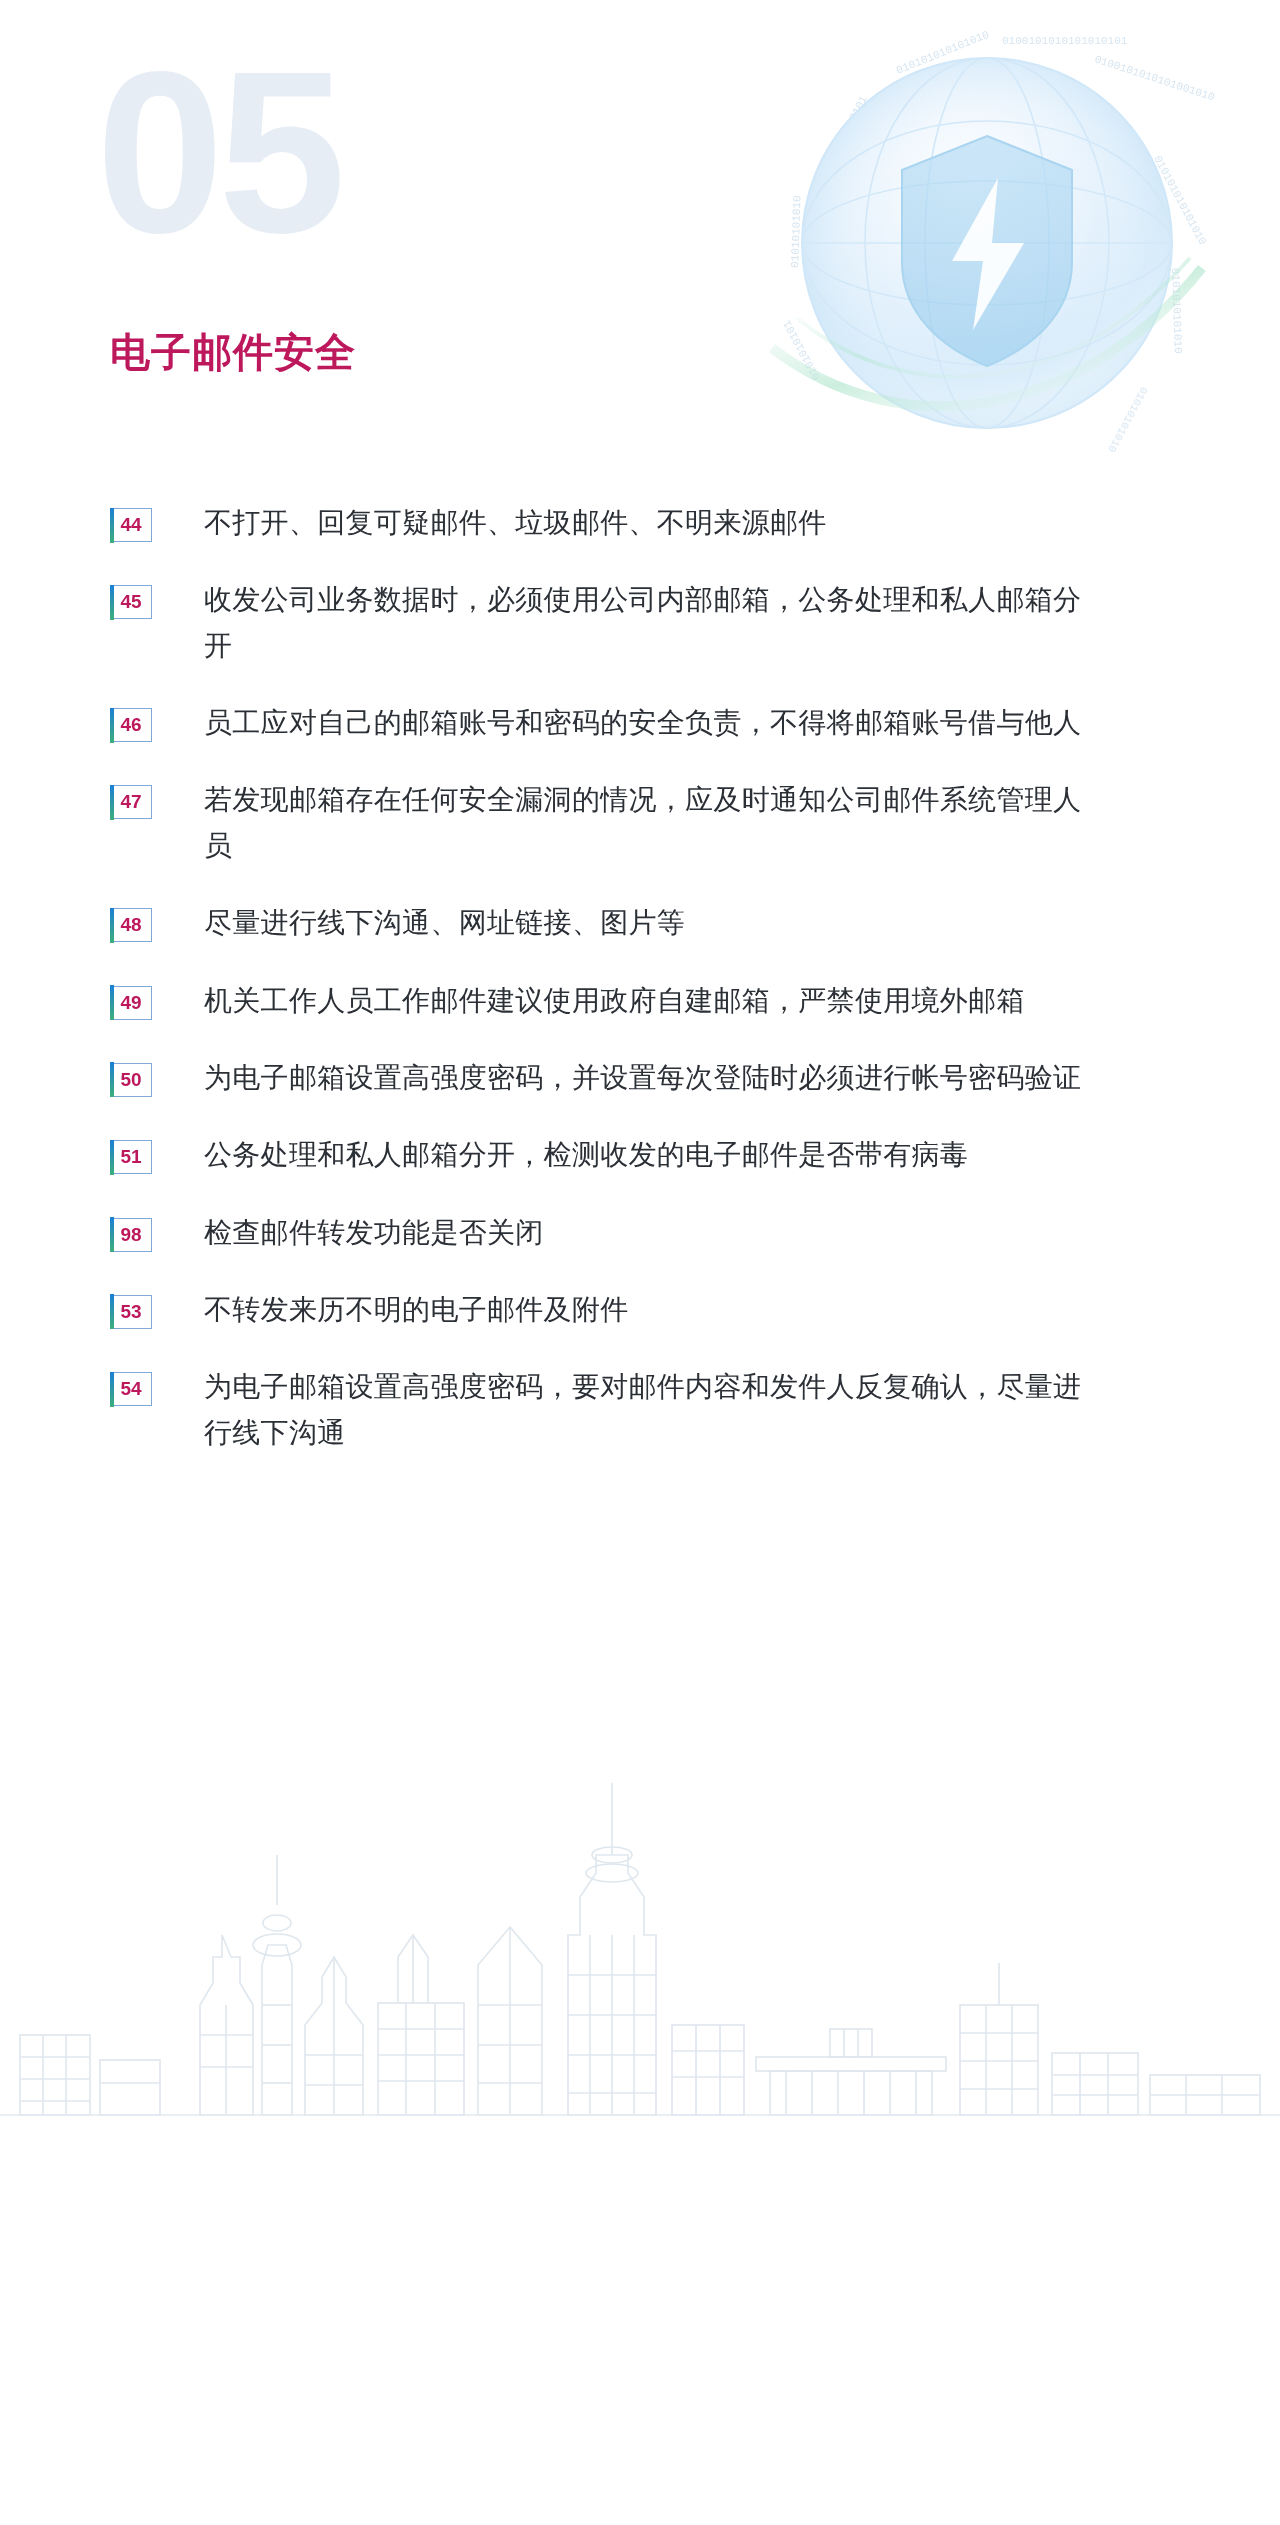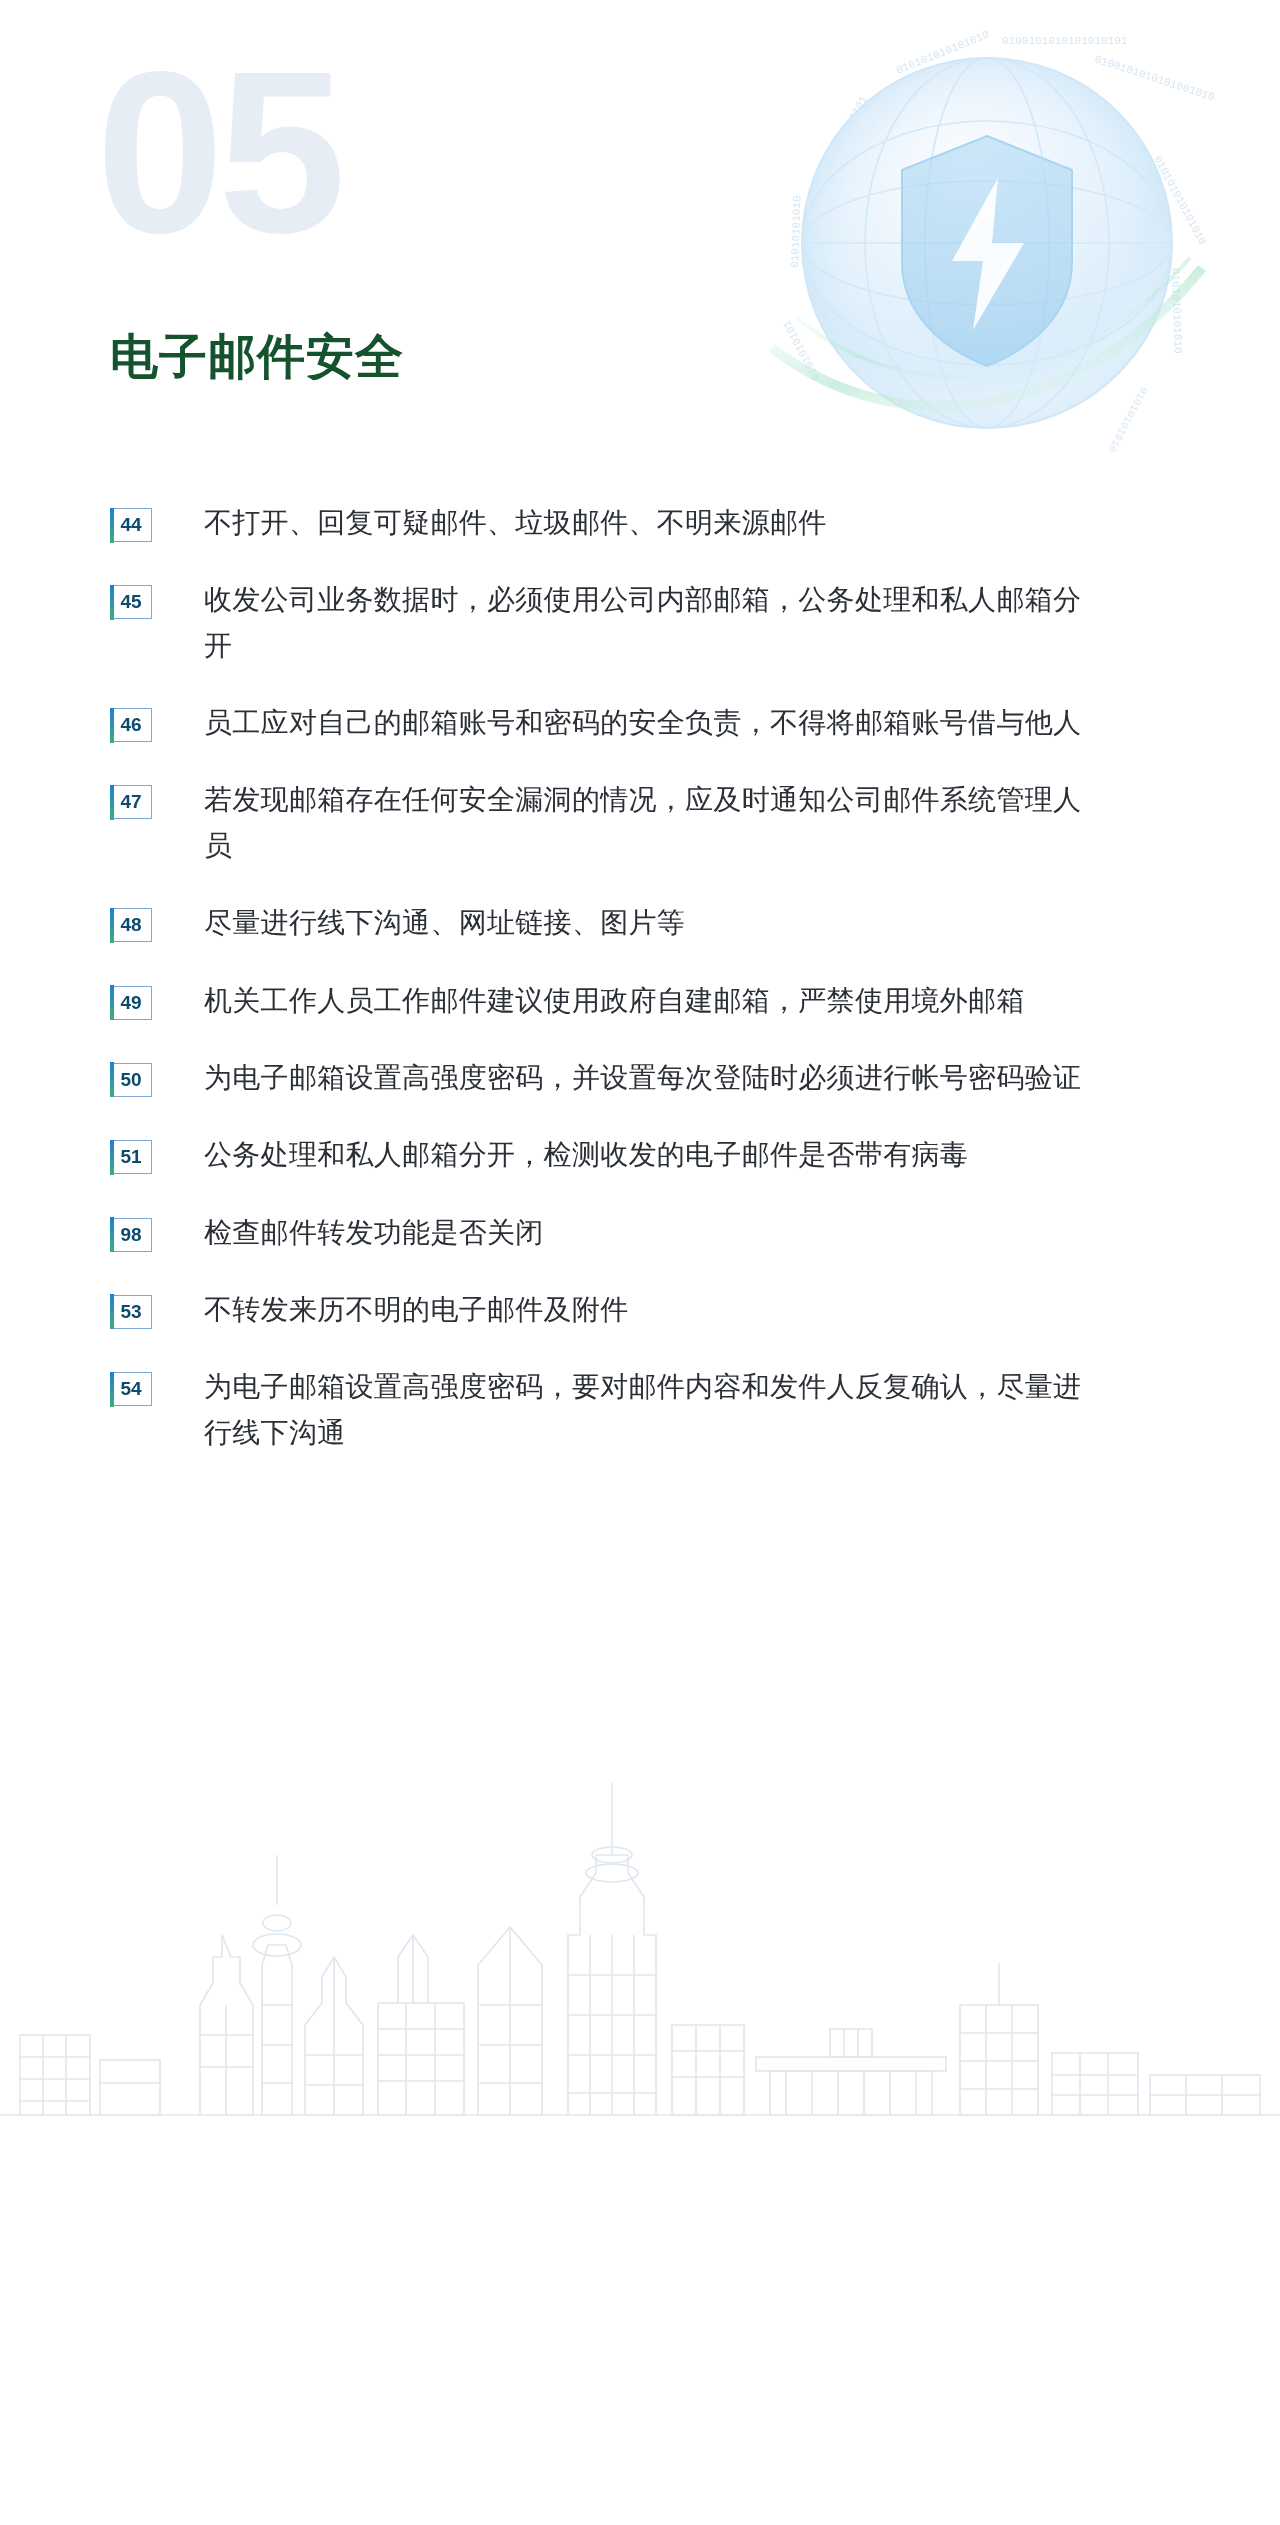--- a/index.html
+++ b/index.html
@@ -42,23 +42,23 @@
     position: absolute;
     right: 38px;
     top: 18px;
     width: 540px;
     height: 520px;
   }
   .section-title {
     position: absolute;
     left: 110px;
     top: 325px;
-    font-size: 48px;
+    font-size: 40px;
     font-weight: 700;
-    color: #14532d;
+    color: #be185d;
     letter-spacing: 1px;
   }
 
   
   .list {
     position: absolute;
     left: 0;
     top: 500px;
     width: 1280px;
     padding: 0 110px 0 110px;
@@ -72,21 +72,21 @@
     flex: 0 0 auto;
     width: 42px;
     height: 34px;
     margin-top: 8px;
     position: relative;
     display: flex;
     align-items: center;
     justify-content: center;
     font-size: 19px;
     font-weight: 700;
-    color: #0c4a6e;
+    color: #be185d;
     border: 1.5px solid #7fa8d8;
     background: #ffffff;
   }
   .num-badge::before {
     content: "";
     position: absolute;
     left: -1.5px;
     top: -1.5px;
     bottom: -1.5px;
     width: 4px;

